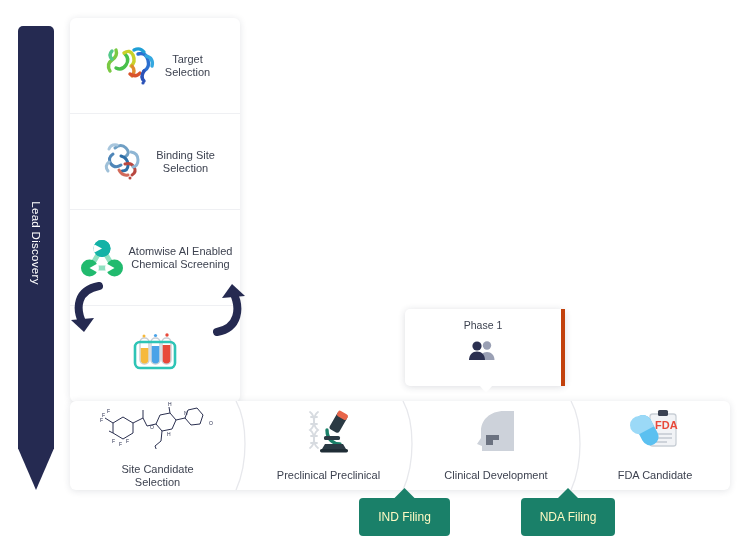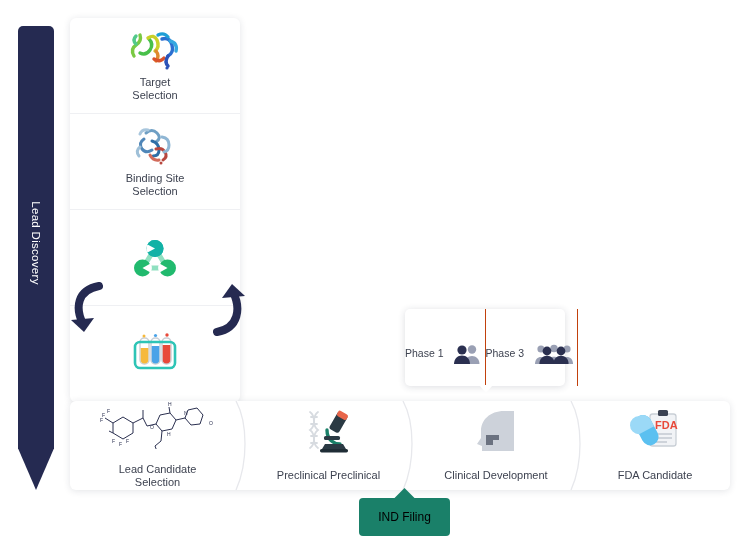--- a/index.html
+++ b/index.html
@@ -34,21 +34,21 @@
     position: absolute; left: 70px; top: 18px;
     width: 170px; height: 384px;
     background: #ffffff;
     border-radius: 6px;
     box-shadow: 0 1px 7px rgba(40,45,70,.13);
   }
   .stack-card {
     position: relative;
     height: 96px;
     border-bottom: 1px solid #eff0f3;
-    display: flex; flex-direction: column;
+    display: flex; flex-direction: row;
     align-items: center; justify-content: center;
     gap: 3px;
     padding: 4px 6px;
   }
   .stack-card:last-child { border-bottom: none; }
   .stack-label {
     font-size: 11px; line-height: 13px; color: #3d4250;
     text-align: center; white-space: pre-line;
   }
   .stack-icon { height: 44px; display:flex; align-items:center; justify-content:center; }
@@ -103,22 +103,22 @@
   .phase-panel {
     position: absolute; left: 405px; top: 309px;
     width: 160px; height: 77px;
     background: #ffffff;
     border-radius: 5px;
     box-shadow: 0 1px 7px rgba(40,45,70,.16);
     display: flex;
   }
   .phase-cell {
     flex: 1 1 0;
-    border-right: 1px solid #c2410c;
-    display: flex; flex-direction: row;
+    border-right: 4px solid #c2410c;
+    display: flex; flex-direction: column;
     align-items: center; justify-content: flex-start;
     padding-top: 10px; gap: 7px;
   }
   .phase-cell:last-child { border-right: none; }
   .phase-label { font-size: 10.5px; color: #3d4250; white-space: nowrap; }
   .phase-icon { height: 22px; display:flex; align-items:flex-end; }
   .phase-tail {
     position: absolute; left: 74px; bottom: -7px;
     width: 14px; height: 8px;
     background: #ffffff;
@@ -126,21 +126,21 @@
     filter: drop-shadow(0 2px 2px rgba(40,45,70,.12));
   }
 
   
   .filing {
     position: absolute;
     height: 38px;
     background: #1a8069;
     border-radius: 4px;
     display: flex; align-items: center; justify-content: center;
-    color: #000000; font-size: 12px;
+    color: #fef9c3; font-size: 12px;
   }
   .filing .notch {
     position: absolute; top: -10px; left: 50%;
     transform: translateX(-50%);
     width: 22px; height: 11px;
     background: #1a8069;
     clip-path: polygon(50% 0, 100% 100%, 0 100%);
   }
   #ind-filing { left: 359px; top: 498px; width: 91px; }
   #nda-filing { left: 521px; top: 498px; width: 94px; }
@@ -209,20 +209,22 @@
           <path d="M24 3 a8.5 8.5 0 1 1 -0.1 0 z M24 3 a8.5 8.5 0 0 0 -6 14.5 L24 11.5 z" fill="#12b2a6"></path>
           <circle cx="24" cy="11.5" r="8.5" fill="#12b2a6"></circle>
           <path d="M24 11.5 m-8.5 0 a8.5 8.5 0 0 1 8.5 -8.5 l0 8.5 z" fill="#12b2a6"></path>
           <circle cx="11.5" cy="31" r="8.5" fill="#21ba6e"></circle>
           <path d="M11.5 31 l 8 -4.5 a8.5 8.5 0 0 1 0 9 z" fill="#ffffff"></path>
           <circle cx="36.5" cy="31" r="8.5" fill="#21ba6e"></circle>
           <path d="M36.5 31 l -8 -4.5 a8.5 8.5 0 0 0 0 9 z" fill="#ffffff"></path>
           <path d="M24 11.5 l -7.5 4 a8.5 8.5 0 0 1 0 -8 z" fill="#ffffff"></path>
         </svg>
       </div>
+      <div class="stack-label">Atomwise AI Enabled
+Chemical Screening</div>
     </div>
 
     <div class="stack-card">
       <div class="stack-icon">
         <svg width="52" height="44" viewBox="0 0 52 44">
           <rect x="11" y="6" width="9" height="26" rx="4.2" fill="#fff" stroke="#c9cfd6" stroke-width="1.4"></rect>
           <path d="M11.7 16 h7.6 v11.8 a3.8 3.8 0 0 1 -7.6 0 z" fill="#f6b93b"></path>
           <rect x="22" y="6" width="9" height="26" rx="4.2" fill="#fff" stroke="#c9cfd6" stroke-width="1.4"></rect>
           <path d="M22.7 14 h7.6 v13.8 a3.8 3.8 0 0 1 -7.6 0 z" fill="#4aa3e8"></path>
           <rect x="33" y="6" width="9" height="26" rx="4.2" fill="#fff" stroke="#c9cfd6" stroke-width="1.4"></rect>
@@ -254,41 +256,20 @@
       <div class="phase-label">Phase 1</div>
       <div class="phase-icon">
         <svg width="34" height="20" viewBox="0 0 34 20">
           <g fill="#9aa0b4">
             <circle cx="21" cy="5.5" r="4.2"></circle>
             <path d="M13.5 20 c0-5 3.4-8 7.5-8 s7.5 3 7.5 8 z"></path>
           </g>
           <g fill="#2b3050">
             <circle cx="11" cy="6" r="4.6"></circle>
             <path d="M3 20 c0-5.4 3.6-8.6 8-8.6 s8 3.2 8 8.6 z"></path>
-          </g>
-        </svg>
-      </div>
-    </div>
-    <div class="phase-cell">
-      <div class="phase-label">Phase 3</div>
-      <div class="phase-icon">
-        <svg width="46" height="20" viewBox="0 0 46 20">
-          <g fill="#9aa0b4">
-            <circle cx="10" cy="5" r="3.6"></circle>
-            <path d="M4 20 c0-4.4 2.7-7 6-7 s6 2.6 6 7 z"></path>
-            <circle cx="36" cy="5" r="3.6"></circle>
-            <path d="M30 20 c0-4.4 2.7-7 6-7 s6 2.6 6 7 z"></path>
-            <circle cx="23" cy="4.5" r="3.8"></circle>
-            <path d="M16.6 20 c0-4.6 2.8-7.2 6.4-7.2 s6.4 2.6 6.4 7.2 z"></path>
-          </g>
-          <g fill="#2b3050">
-            <circle cx="16" cy="7" r="4.4"></circle>
-            <path d="M8.4 20 c0-5.2 3.4-8.2 7.6-8.2 s7.6 3 7.6 8.2 z"></path>
-            <circle cx="30" cy="7" r="4.4"></circle>
-            <path d="M22.4 20 c0-5.2 3.4-8.2 7.6-8.2 s7.6 3 7.6 8.2 z"></path>
           </g>
         </svg>
       </div>
     </div>
     <div class="phase-tail"></div>
   </div>
 
   <div class="chev-row">
 
     <div class="chev w1">
@@ -318,21 +299,21 @@
               <text x="27" y="42">F</text>
             <text x="69" y="5">H</text>
               <text x="68" y="35">H</text>
             <text x="85" y="14">N</text>
               <text x="110" y="24">O</text>
             <text x="51" y="28">O</text>
               <text x="59" y="58">F</text>
           </g>
         </svg>
       </div>
-      <div class="chev-label">Lead Candidate
+      <div class="chev-label">Site Candidate
 Selection</div>
     </div>
 
     <div class="chev w2">
       <svg class="chev-divider" viewBox="0 0 24 89" preserveAspectRatio="none">
         <path d="M2 0 C14 22, 14 62, 2 89" fill="none" stroke="#e7e8ec" stroke-width="1.3"></path>
       </svg>
       <div class="chev-icon">
         <svg width="58" height="46" viewBox="0 0 58 46">
           <g stroke="#d7dbe0" stroke-width="1.8" fill="none" stroke-linecap="round">
@@ -388,14 +369,18 @@
         </svg>
       </div>
       <div class="chev-label">FDA Candidate</div>
     </div>
   </div>
 
   <div class="filing" id="ind-filing">
     <span class="notch"></span>
     <span>IND Filing</span>
   </div>
+  <div class="filing" id="nda-filing">
+    <span class="notch"></span>
+    <span>NDA Filing</span>
+  </div>
 
 </div>
 
 </body></html>

